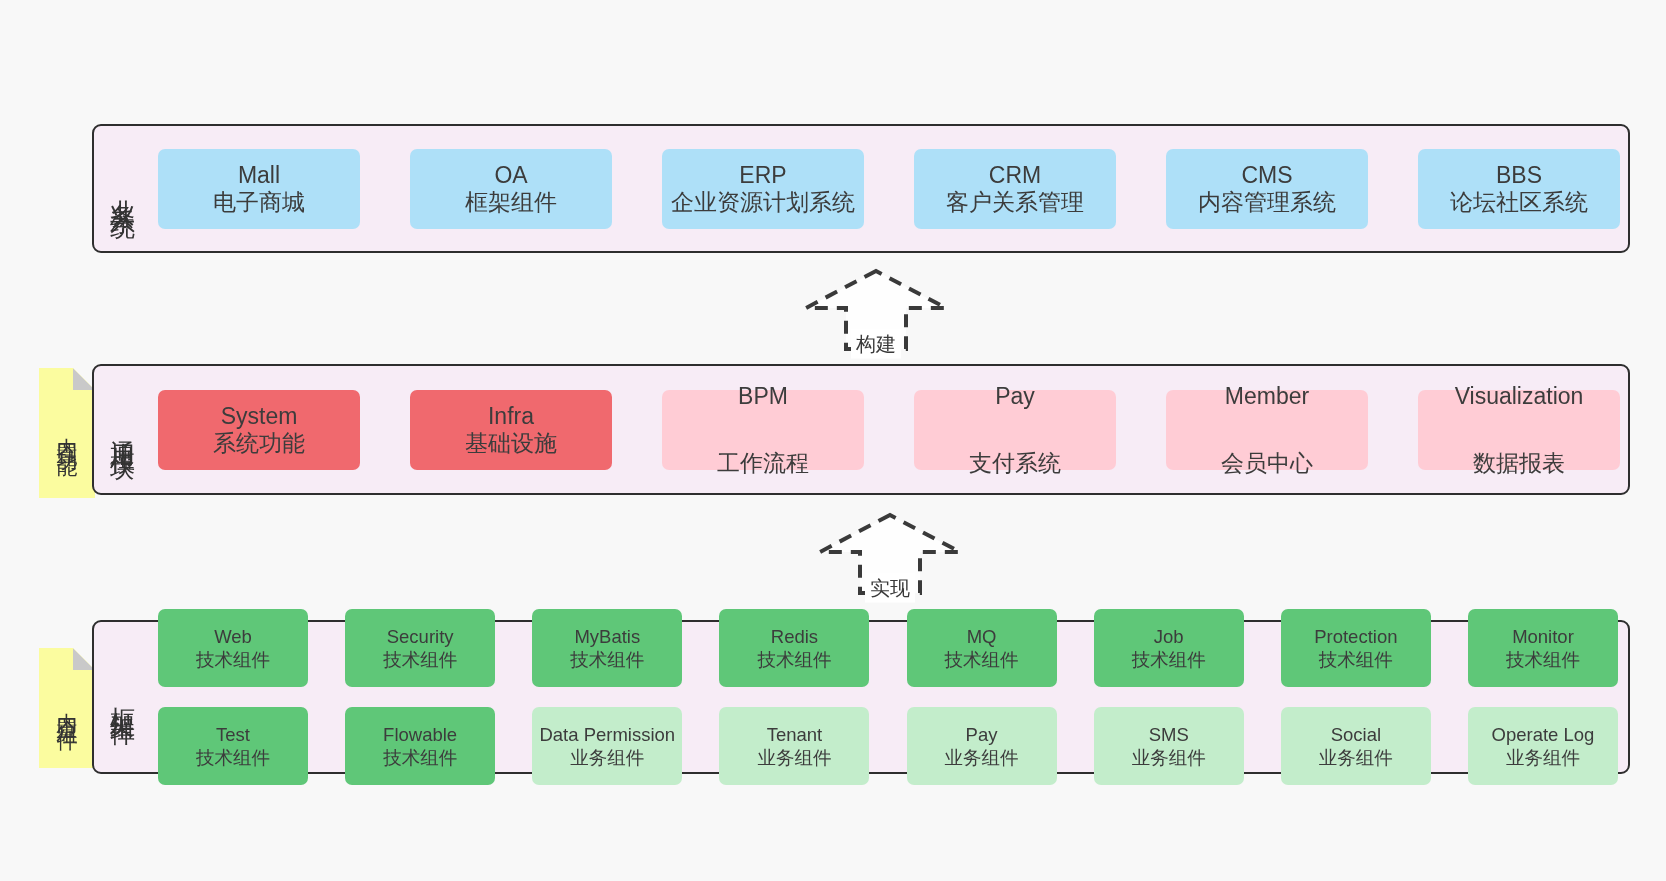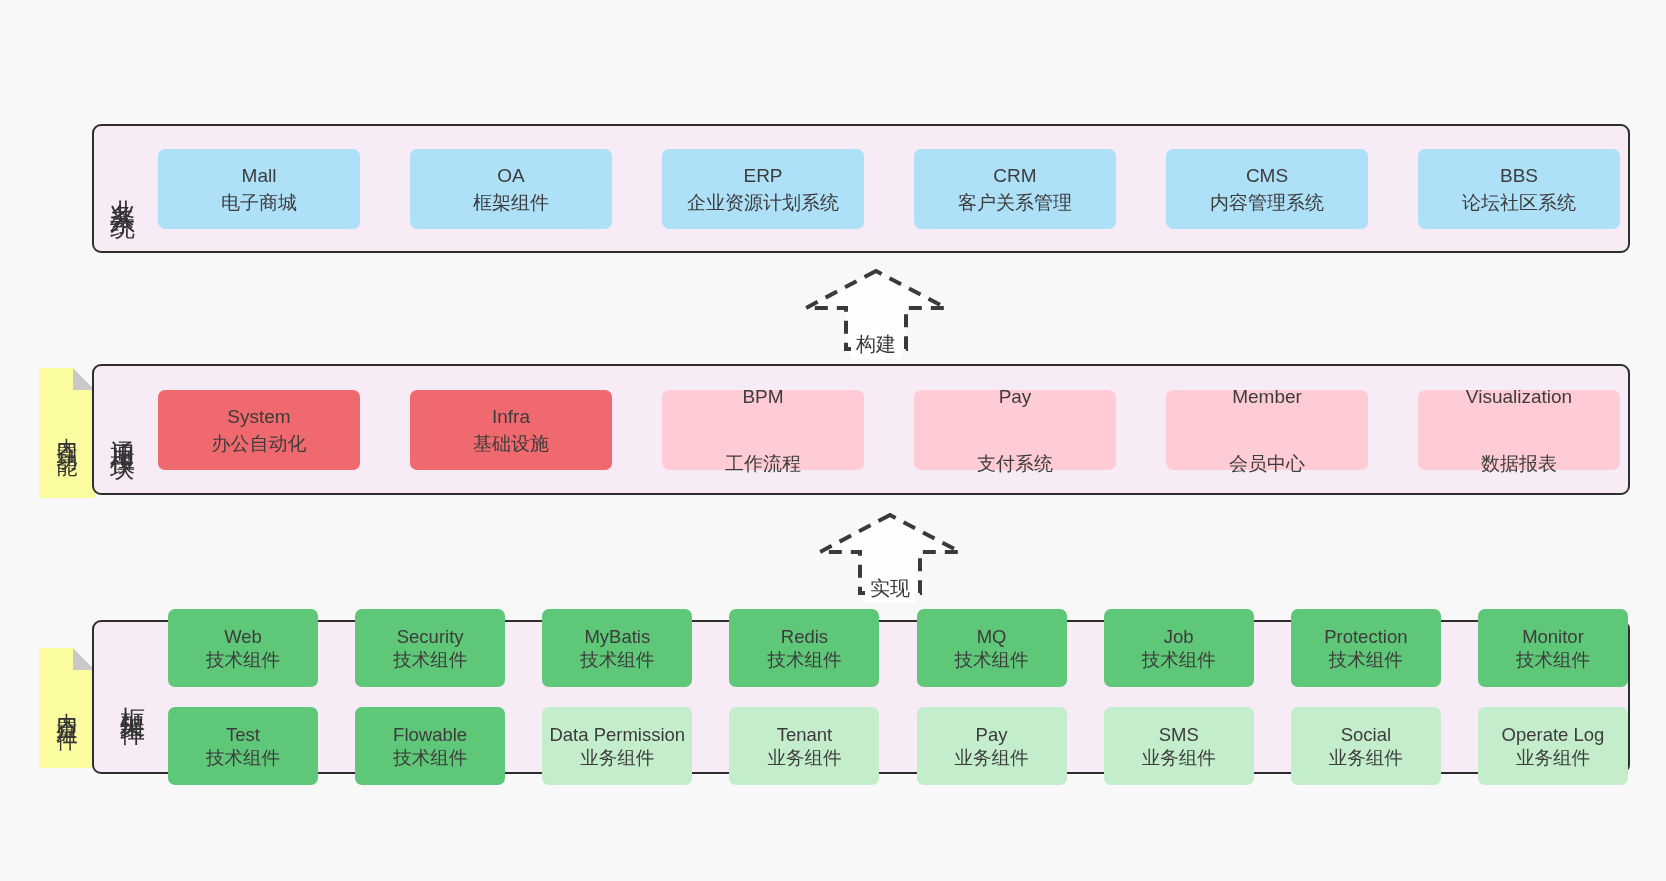--- a/index.html
+++ b/index.html
@@ -9,34 +9,34 @@
     font-family:"Liberation Sans","DejaVu Sans",sans-serif;
   }
   
   .band{
     position:absolute;left:92px;width:1538px;box-sizing:border-box;
     background:#f7ecf6;border:2px solid #2e2e2e;border-radius:9px;
     display:flex;align-items:center;z-index:1;
   }
   #band-business{top:124px;height:129px;}
   #band-modules{top:364px;height:131px;}
-  #band-framework{top:620px;height:154px;justify-content:flex-end;}
+  #band-framework{top:620px;height:154px;}
   .vlabel{
     flex:0 0 auto;margin-left:14px;
     writing-mode:vertical-rl;text-orientation:upright;
     font-size:25px;line-height:30px;letter-spacing:5px;color:#333;
   }
   .boxrow{display:flex;gap:50px;margin-left:20px;}
   .fwcol{display:flex;flex-direction:column;gap:20px;margin-left:20px;}
   .fwrow{width:1460px;justify-content:space-between;gap:0;margin-left:0;}
   
   .box{
     width:202px;height:80px;border-radius:7px;
     display:flex;flex-direction:column;align-items:center;justify-content:center;
-    text-align:center;font-size:19px;line-height:27px;color:#3c3c3c;
+    text-align:center;font-size:23px;line-height:27px;color:#3c3c3c;
   }
   .fwrow .box{width:150px;height:78px;font-size:18.5px;line-height:23px;}
   .blue{background:#aee0f8;}
   .red{background:#f0696e;}
   .pink{background:#ffccd5;gap:40px;}
   .green{background:#5fc778;}
   .lightgreen{background:#c3edcb;}
   
   .note{
     position:absolute;left:39px;width:56px;background:#fbfc9f;z-index:0;
@@ -108,21 +108,21 @@
     <polygon points="76,3 6,40 46,40 46,81 106,81 106,40 146,40" fill="#fefefe" stroke="#3a3a3a" stroke-width="4" stroke-dasharray="13 9"></polygon>
   </svg>
   <span class="arrow-label">构建</span>
 </div>
 
 <div class="band" id="band-modules">
   <div class="vlabel">通用模块</div>
   <div class="boxrow">
       <div class="box red">
         <span class="nm">System</span>
-        <span class="ds">办公自动化</span>
+        <span class="ds">系统功能</span>
       </div>
       <div class="box red">
         <span class="nm">Infra</span>
         <span class="ds">基础设施</span>
       </div>
       <div class="box pink">
         <span class="nm">BPM</span>
         <span class="ds">工作流程</span>
       </div>
       <div class="box pink">

